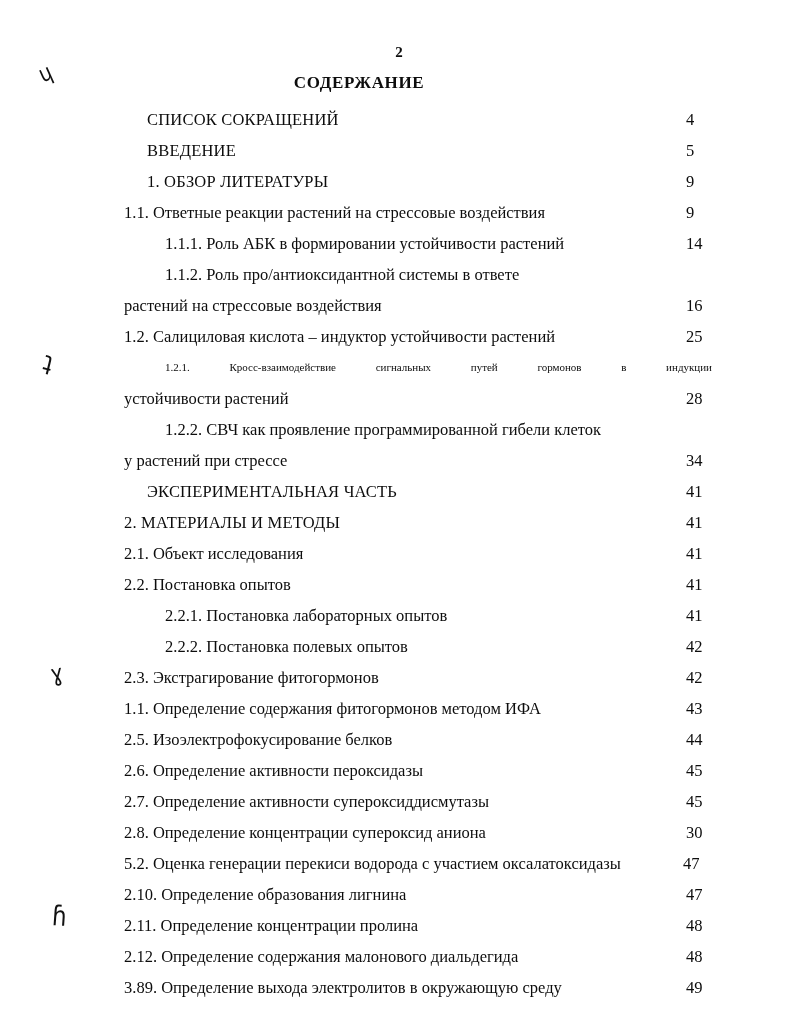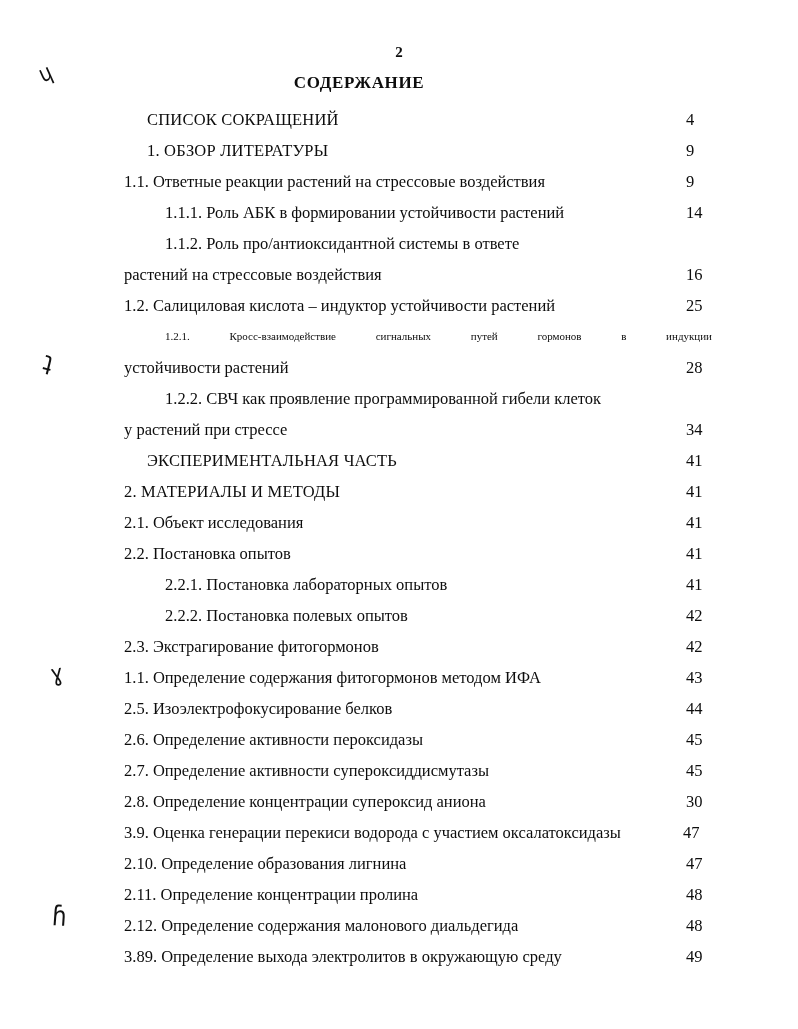--- a/index.html
+++ b/index.html
@@ -121,20 +121,26 @@
 
   <div class="toc">
       <div class="toc-entry">
         <div class="entry-line">
           <span class="label lvl-2 caps">СПИСОК СОКРАЩЕНИЙ</span>
           <span class="pageno">4</span>
         </div>
       </div>
       <div class="toc-entry">
         <div class="entry-line">
+          <span class="label lvl-2 caps">ВВЕДЕНИЕ</span>
+          <span class="pageno">5</span>
+        </div>
+      </div>
+      <div class="toc-entry">
+        <div class="entry-line">
           <span class="label lvl-2 caps">1. ОБЗОР ЛИТЕРАТУРЫ</span>
           <span class="pageno">9</span>
         </div>
       </div>
       <div class="toc-entry">
         <div class="entry-line">
           <span class="label lvl-1">1.1. Ответные реакции растений на стрессовые воздействия</span>
           <span class="pageno">9</span>
         </div>
       </div>
@@ -250,21 +256,21 @@
         </div>
       </div>
       <div class="toc-entry">
         <div class="entry-line">
           <span class="label lvl-1">2.8. Определение концентрации супероксид аниона</span>
           <span class="pageno">30</span>
         </div>
       </div>
       <div class="toc-entry">
         <div class="entry-line">
-          <span class="label lvl-1">3.9. Оценка генерации перекиси водорода с участием оксалатоксидазы</span>
+          <span class="label lvl-1">5.2. Оценка генерации перекиси водорода с участием оксалатоксидазы</span>
           <span class="pageno wide">47</span>
         </div>
       </div>
       <div class="toc-entry">
         <div class="entry-line">
           <span class="label lvl-1">2.10. Определение образования лигнина</span>
           <span class="pageno">47</span>
         </div>
       </div>
       <div class="toc-entry">

